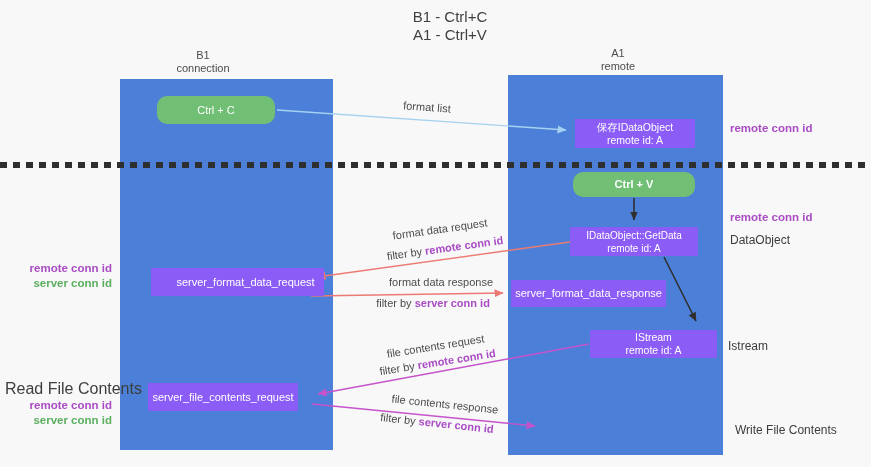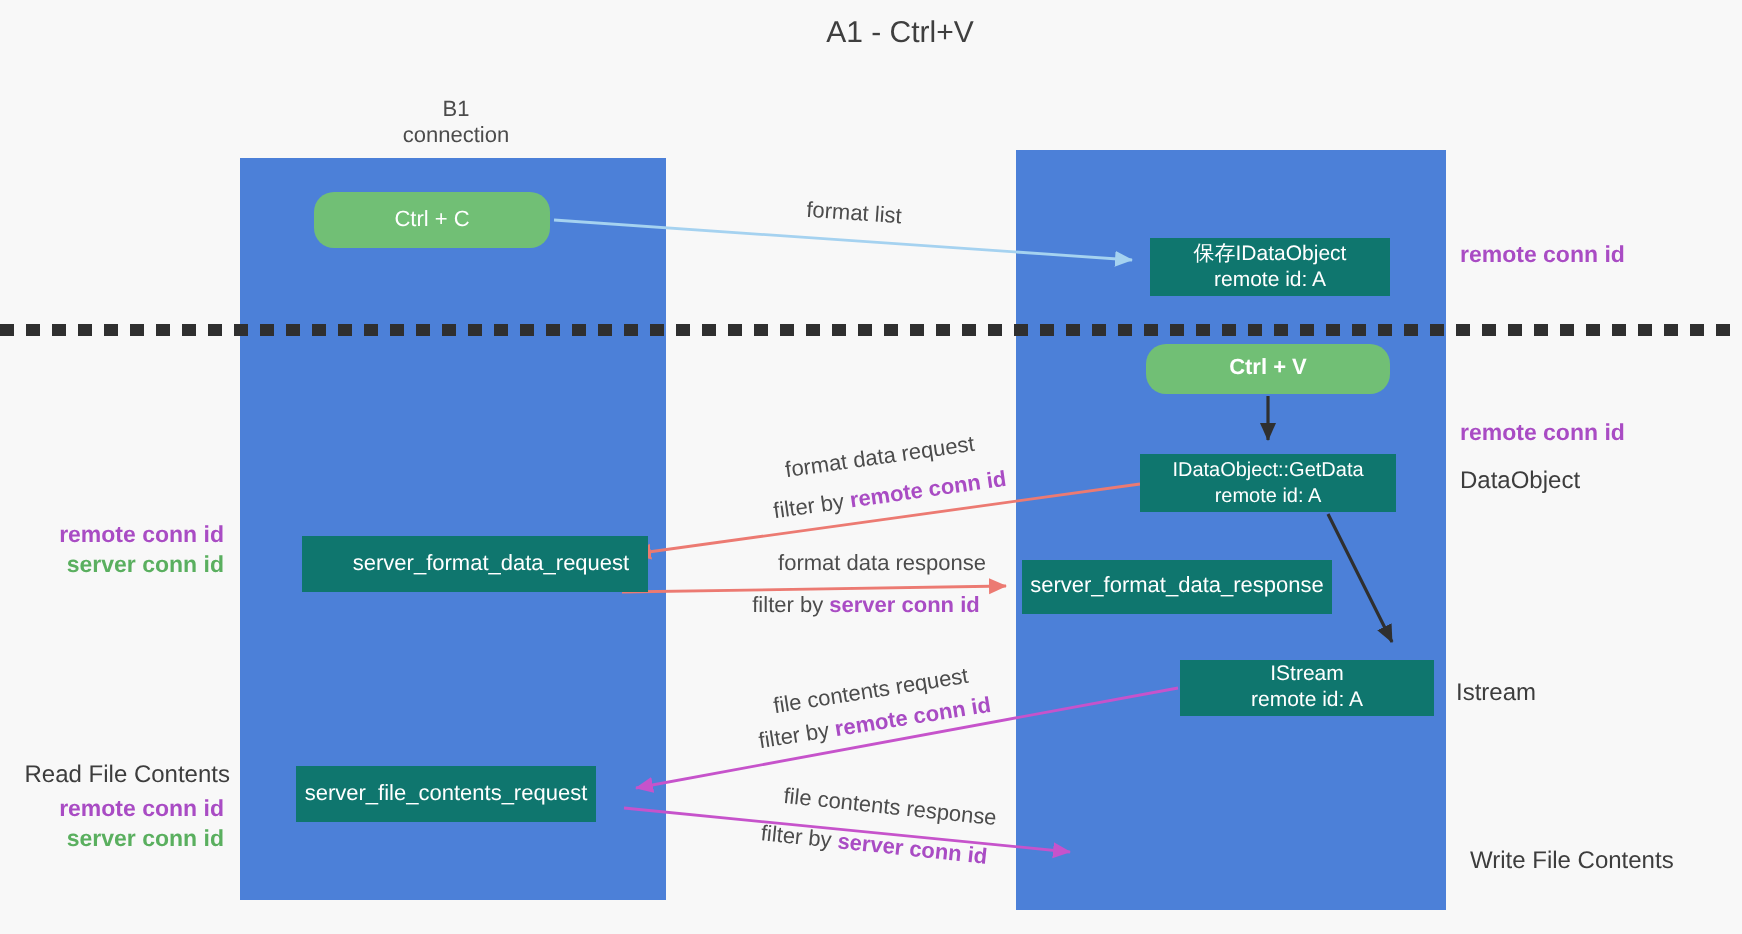--- a/index.html
+++ b/index.html
@@ -6,77 +6,82 @@
   .canvas{position:relative;width:871px;height:467px;background:#f8f8f8;overflow:hidden;}
 
   .title{position:absolute;left:300px;top:8px;width:300px;text-align:center;
          font-size:15px;line-height:18px;color:#3f3f3f;}
 
   .lane{position:absolute;background:#4c80d8;z-index:1;}
   .lane-left{left:120px;top:79px;width:213px;height:371px;}
   .lane-right{left:508px;top:75px;width:215px;height:380px;}
 
   .lane-header{position:absolute;text-align:center;font-size:11px;line-height:13px;color:#4c4c4c;z-index:2;}
-  .lh-left{left:148px;top:49px;width:160px;}
+  .lh-left{left:123px;top:49px;width:160px;}
   .lh-right{left:538px;top:47px;width:160px;}
 
   .divider{position:absolute;left:0;top:162px;width:871px;height:6px;z-index:3;
            background:repeating-linear-gradient(90deg,#2f2f2f 0 7px,transparent 7px 13px);}
 
   .arrows{position:absolute;left:0;top:0;width:871px;height:467px;z-index:4;}
 
   .box{position:absolute;z-index:5;display:flex;flex-direction:column;justify-content:center;
        align-items:center;color:#ffffff;font-size:11px;text-align:center;line-height:13px;}
-  .box.orange{background:#0f766e;}
+  .box.orange{background:#8b5cf6;}
   .box.green{background:#71bf75;border-radius:10px;}
   .b-ctrl-c{left:157px;top:96px;width:118px;height:28px;}
   .b-save{left:575px;top:119px;width:120px;height:29px;font-size:10.5px;}
   .b-ctrl-v{left:573px;top:172px;width:122px;height:25px;font-weight:bold;}
   .b-getdata{left:570px;top:227px;width:128px;height:29px;font-size:10px;}
   .b-fmt-req{left:151px;top:268px;width:157px;height:28px;padding-left:16px;}
   .b-fmt-res{left:511px;top:280px;width:155px;height:27px;}
   .b-istream{left:590px;top:330px;width:127px;height:28px;font-size:10.5px;}
   .b-file-req{left:148px;top:383px;width:150px;height:28px;}
   .b-file-res{left:542px;top:415px;width:170px;height:28px;}
 
   .slabel{position:absolute;z-index:5;font-size:11.5px;color:#3d3d3d;white-space:nowrap;}
   .purple{color:#a94cc4;font-weight:bold;}
   .greent{color:#5aaf5f;font-weight:bold;}
   .r-rc1{left:730px;top:122px;}
   .r-rc2{left:730px;top:211px;}
   .r-do{left:730px;top:233px;font-size:12px;}
   .r-is{left:728px;top:339px;font-size:12px;}
   .r-wf{left:735px;top:423px;font-size:12px;}
   .l-blk1{left:10px;top:261px;width:102px;text-align:right;line-height:15px;}
-  .l-rf{left:5px;top:380px;width:110px;text-align:right;font-size:12px;}
+  .l-rf{left:5px;top:380px;width:110px;text-align:right;font-size:16px;}
   .l-blk2{left:10px;top:398px;width:102px;text-align:right;line-height:15px;}
 
   .flabel{position:absolute;z-index:5;font-size:11px;color:#4c4c4c;text-align:center;white-space:nowrap;}
   .f-fmtlist{left:387px;top:101px;width:80px;transform:rotate(4deg);}
   .f-fdreq{left:375px;top:223px;width:130px;transform:rotate(-8deg);}
   .f-fdreq-f{left:370px;top:242px;width:150px;transform:rotate(-8deg);}
   .f-fdres{left:383px;top:276px;width:110px;text-align:right;}
   .f-fdres-f{left:373px;top:297px;width:120px;}
   .f-fcreq{left:373px;top:340px;width:125px;transform:rotate(-9deg);}
   .f-fcreq-f{left:365px;top:356px;width:145px;transform:rotate(-9deg);}
   .f-fcres{left:380px;top:398px;width:130px;transform:rotate(6deg);}
   .f-fcres-f{left:372px;top:417px;width:130px;transform:rotate(6deg);}
 </style>
 </head>
 <body>
 
 <div class="canvas">
 
   <div class="title">
+    <div>B1 - Ctrl+C</div>
     <div>A1 - Ctrl+V</div>
   </div>
 
   <div class="lane-header lh-left">
     <div>B1</div>
     <div>connection</div>
+  </div>
+  <div class="lane-header lh-right">
+    <div>A1</div>
+    <div>remote</div>
   </div>
 
   <div class="lane lane-left"></div>
   <div class="lane lane-right"></div>
 
   <div class="divider"></div>
 
   <svg class="arrows" viewBox="0 0 871 467">
     <defs>
       <marker id="m-blue" markerUnits="userSpaceOnUse" markerWidth="10" markerHeight="9" refX="8.5" refY="4" orient="auto">

